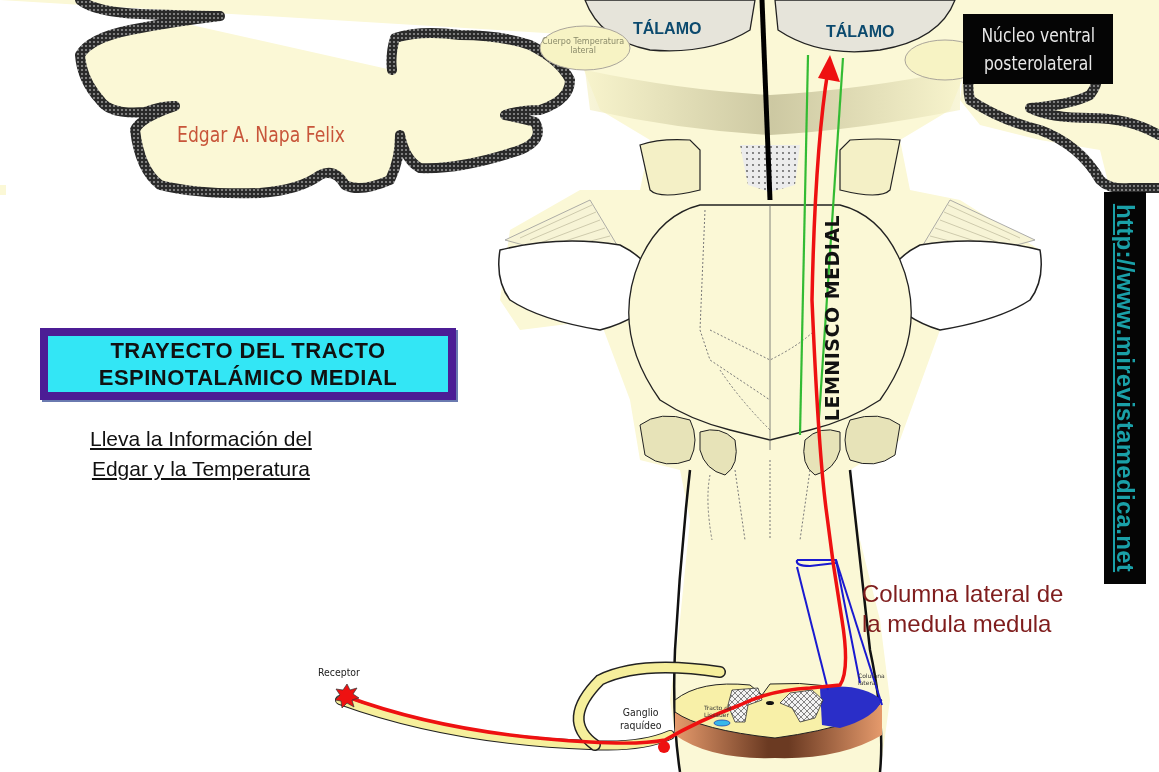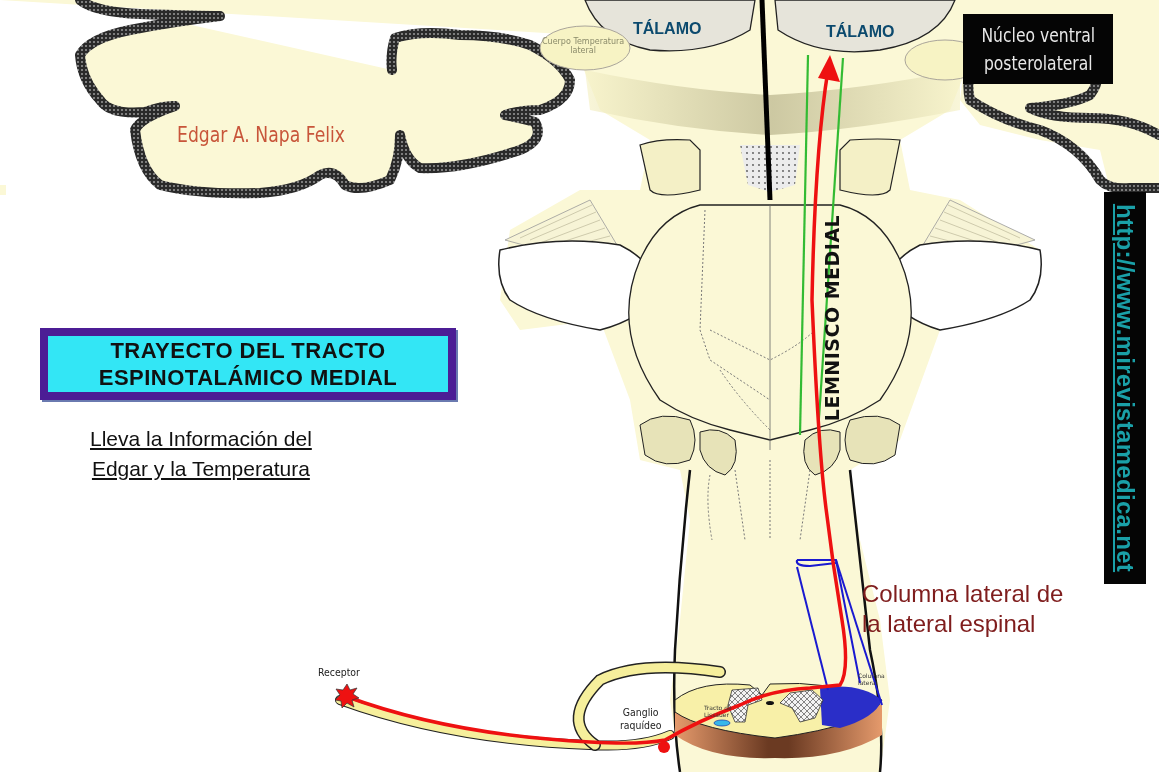--- a/index.html
+++ b/index.html
@@ -176,21 +176,21 @@
 <div class="url-box"></div>
 <div class="url-text">http://www.mirevistamedica.net</div>
 
 <div class="lbl talamo" style="left:633px; top:20px;">TÁLAMO</div>
 <div class="lbl talamo" style="left:826px; top:23px;">TÁLAMO</div>
 
 <div class="lemnisco">LEMNISCO MEDIAL</div>
 
 <div class="lbl columna">
   <div>Columna lateral de</div>
-  <div>la lateral espinal</div>
+  <div>la medula medula</div>
 </div>
 
 <div class="lbl small" style="left:318px; top:666px;">Receptor</div>
 
 <div class="lbl small" style="left:620px; top:706px; line-height:13px; text-align:center;">
   <div>Ganglio</div>
   <div>raquídeo</div>
 </div>
 
 <div class="lbl cgl">

